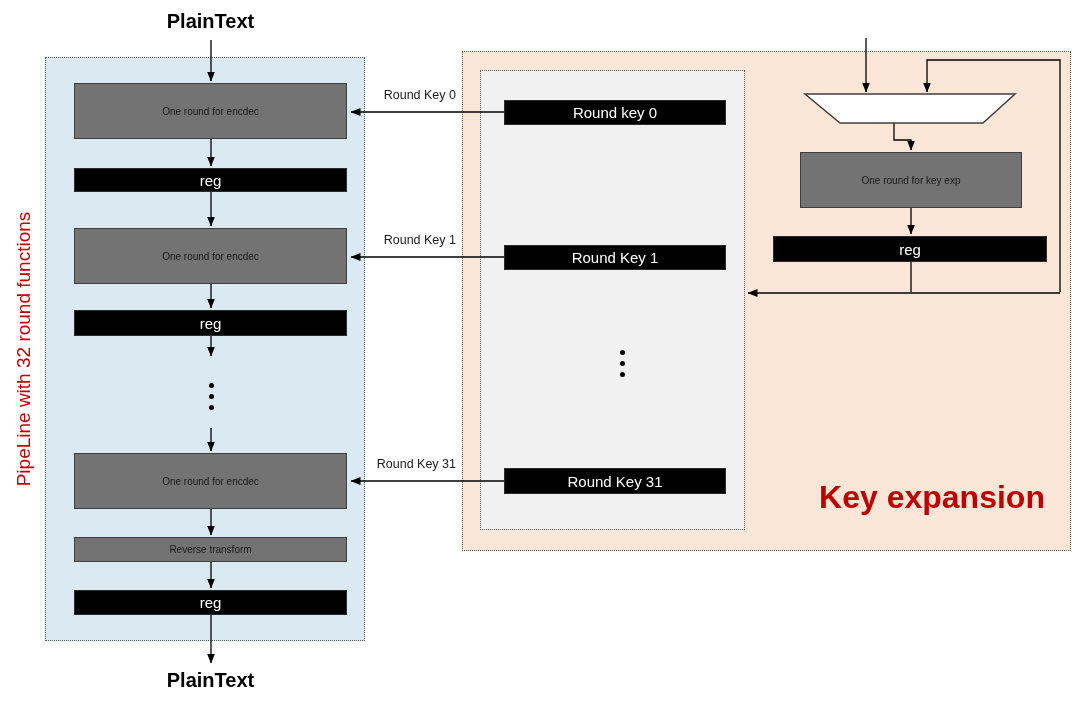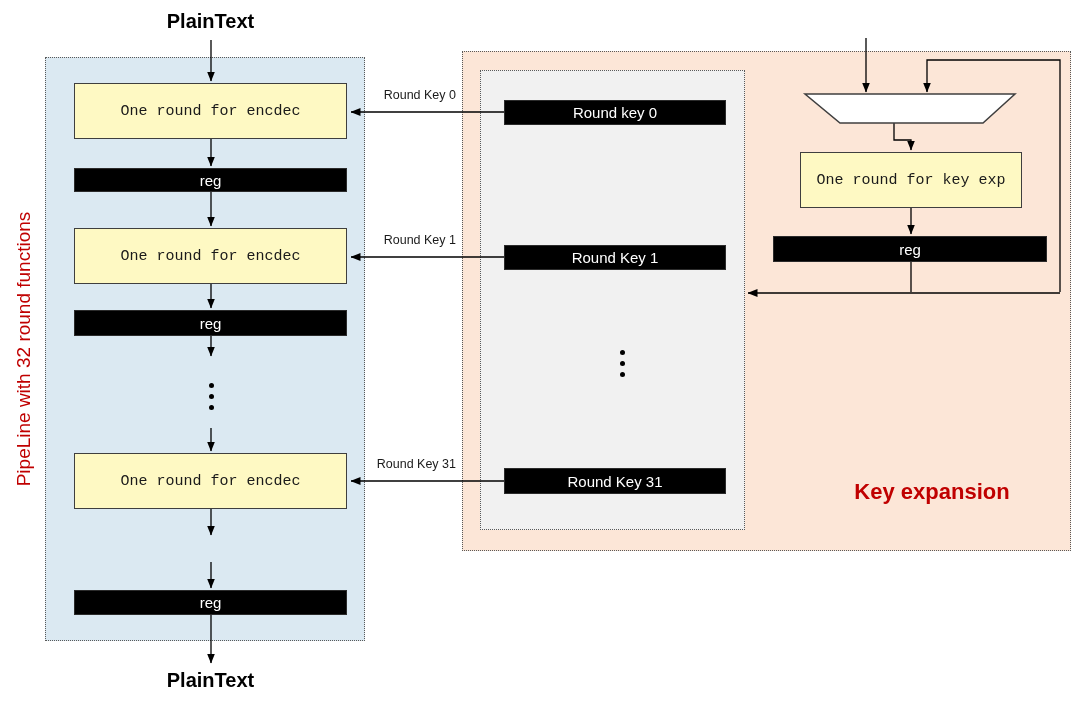--- a/index.html
+++ b/index.html
@@ -19,31 +19,31 @@
   #canvas{position:relative;width:1074px;height:709px;background:#ffffff;overflow:hidden;}
 
   .region{position:absolute;border:1px dotted var(--region_border);}
   .region-pipeline{left:45px;top:57px;width:320px;height:584px;background:var(--pipeline_bg);z-index:1;}
   .region-keyexp{left:462px;top:51px;width:609px;height:500px;background:var(--key_expansion_bg);z-index:1;}
   .region-roundkeys{left:480px;top:70px;width:265px;height:460px;background:var(--round_keys_bg);z-index:2;}
 
   #wires{position:absolute;left:0;top:0;width:1074px;height:709px;z-index:3;pointer-events:none;}
 
   .node{position:absolute;display:flex;align-items:center;justify-content:center;z-index:4;}
-  .whitebox{background:#fef9c3;border:1.5px solid var(--box_border);font-size:15px;color:#1a1a1a;font-family:Liberation Mono, monospace;}
+  .whitebox{background:#737373;border:1.5px solid var(--box_border);font-size:10px;color:#1a1a1a;}
   .blackbar{background:var(--bar_bg);color:var(--bar_text);font-size:15px;border:1px solid #2b2b2b;}
 
   .title{position:absolute;z-index:5;font-weight:bold;font-size:20px;color:#000;text-align:center;}
   .arrow-label{position:absolute;z-index:5;font-size:12.5px;color:#1a1a1a;text-align:right;line-height:15px;}
 
   .side-label{position:absolute;left:-136px;top:337px;width:320px;height:24px;z-index:5;
     transform:rotate(-90deg);transform-origin:50% 50%;
     color:var(--accent_red);font-size:19px;text-align:center;line-height:24px;}
   .keyexp-title{position:absolute;left:812px;top:479px;width:240px;z-index:5;
-    color:var(--accent_red);font-weight:bold;font-size:22px;text-align:center;}
+    color:var(--accent_red);font-weight:bold;font-size:32px;text-align:center;}
 
   .vdots{position:absolute;z-index:4;}
   .vdots i{display:block;width:5px;height:5px;border-radius:50%;background:#000;margin:0 auto 6px auto;}
   .vdots i:last-child{margin-bottom:0;}
 </style>
 </head>
 <body>
 
 <div id="canvas">
 
@@ -92,20 +92,21 @@
   <div class="node whitebox" style="left:74px;top:228px;width:273px;height:56px;">One round for encdec</div>
   <div class="node blackbar" style="left:74px;top:310px;width:273px;height:26px;">reg</div>
 
   <div class="vdots" style="left:203px;top:383px;width:16px;">
       <i></i>
       <i></i>
       <i></i>
     </div>
 
   <div class="node whitebox" style="left:74px;top:453px;width:273px;height:56px;">One round for encdec</div>
+  <div class="node whitebox" style="left:74px;top:537px;width:273px;height:25px;">Reverse transform</div>
   <div class="node blackbar" style="left:74px;top:590px;width:273px;height:25px;">reg</div>
 
   <div class="title" style="left:118px;top:669px;width:185px;">PlainText</div>
 
   <div class="arrow-label" style="left:356px;top:88px;width:100px;">Round Key 0</div>
   <div class="arrow-label" style="left:356px;top:233px;width:100px;">Round Key 1</div>
   <div class="arrow-label" style="left:352px;top:457px;width:104px;">Round Key 31</div>
 
   <div class="node blackbar" style="left:504px;top:100px;width:222px;height:25px;">Round key 0</div>
   <div class="node blackbar" style="left:504px;top:245px;width:222px;height:25px;">Round Key 1</div>

